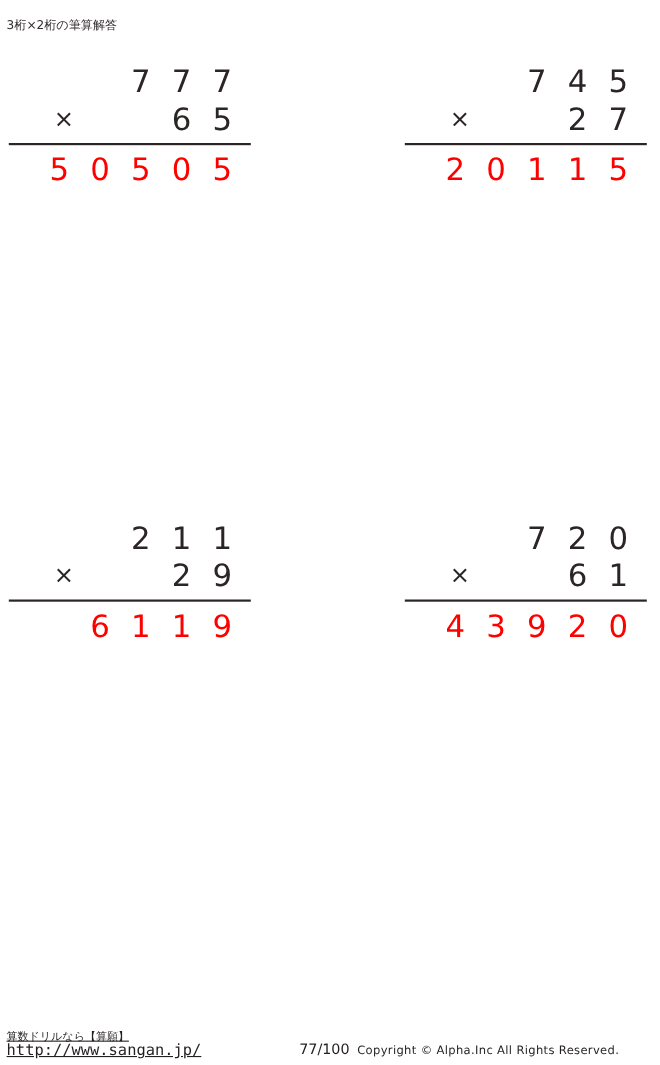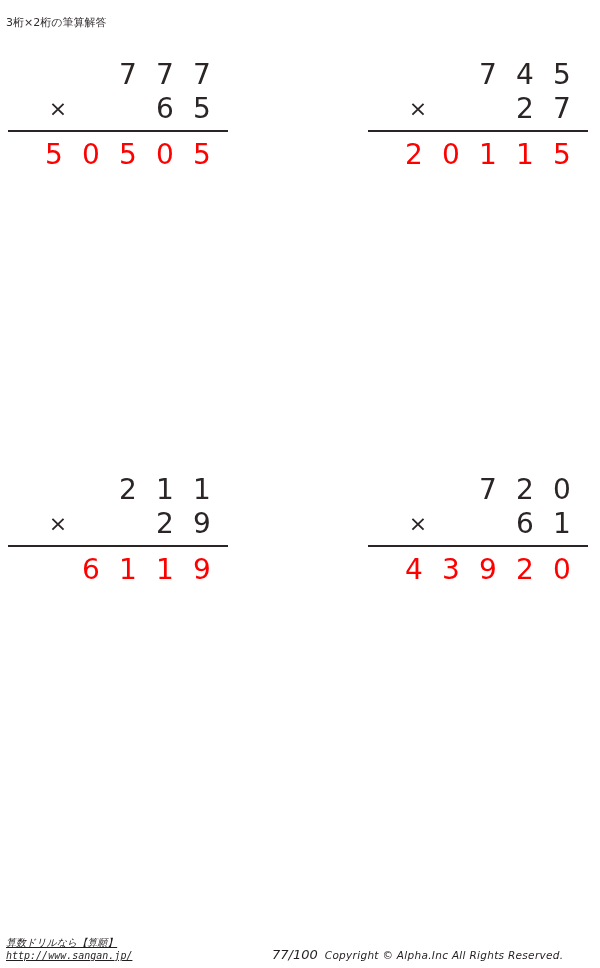--- a/index.html
+++ b/index.html
@@ -88,38 +88,37 @@
     border-top: 2px solid #2b2525;
   }
 
   
   .footer {
     position: absolute;
     left: 0;
     bottom: 0;
     width: 476px;
     height: 34px;
-    font-style: italic;
   }
   .footer-site {
     position: absolute;
     left: 6px;
     top: 2px;
     font-size: 10px;
     line-height: 13px;
     color: #231f1f;
   }
   .footer-site span {
     display: inline-block;
     text-decoration: underline;
     text-underline-offset: 1px;
   }
   .footer-url {
     font-family: "DejaVu Sans Mono", "Liberation Mono", monospace;
-    font-size: 10px;
+    font-size: 14px;
   }
   .footer-right {
     position: absolute;
     left: 272px;
     top: 14px;
     font-size: 11px;
     line-height: 14px;
     white-space: nowrap;
     color: #231f1f;
     font-family: "DejaVu Sans", "Liberation Sans", sans-serif;

